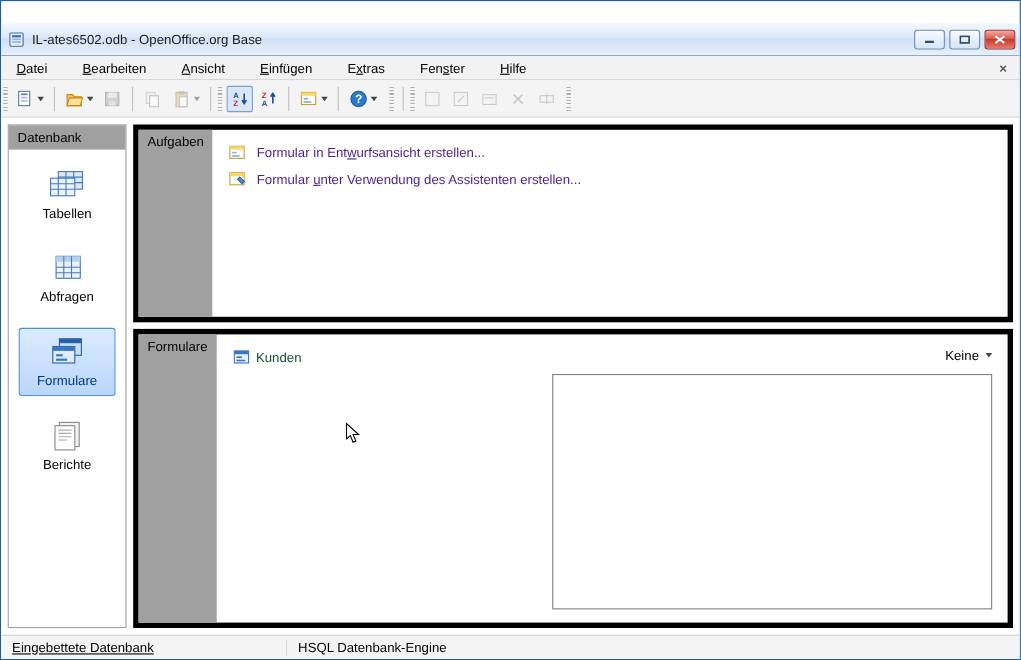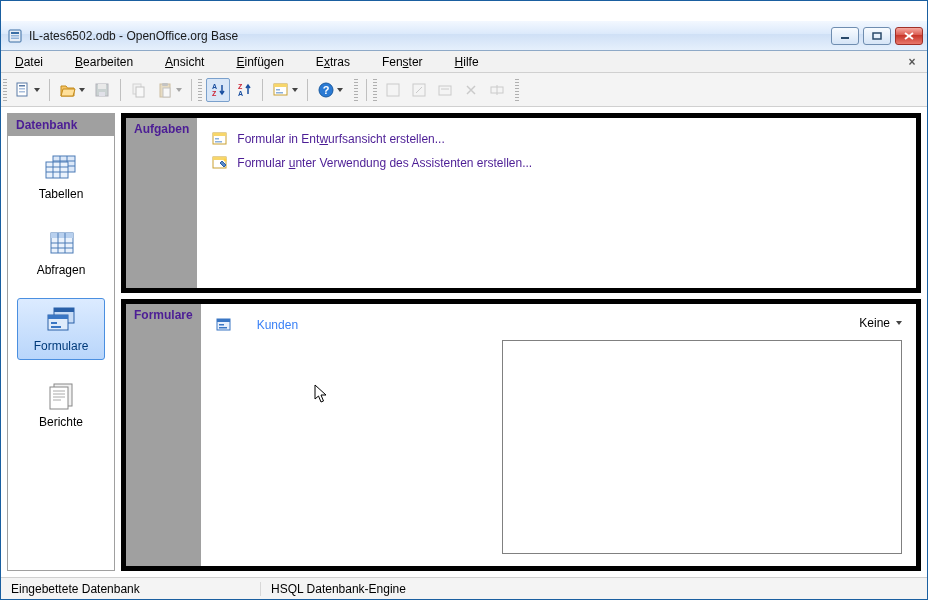--- a/index.html
+++ b/index.html
@@ -121,22 +121,22 @@
     gap: 6px;
     overflow: hidden;
   }
   .sidebar {
     width: 108px;
     border: 1px solid #a0a0a0;
     display: flex; flex-direction: column;
   }
   .panel-header {
     background: #a0a0a0;
-    color: #4c1d95;
-    font-weight: bold;
+    color: #000000;
+    font-weight: normal;
     padding: 4px 8px;
     font-size: 12px;
   }
   .sidebar-body {
     flex: 1;
     padding: 10px 4px;
     display: flex; flex-direction: column;
     gap: 14px;
     align-items: center;
   }
@@ -195,22 +195,22 @@
   .desc-label { font-weight: bold; }
   .forms-body {
     flex: 1;
     padding: 12px 14px;
     display: flex;
   }
   .forms-left {
     flex: 1;
   }
   .form-item {
-    display: flex; align-items: center; gap: 24px;
-    color: #3b82f6;
+    display: flex; align-items: center; gap: 4px;
+    color: #14532d;
   }
   .form-item .icon-box {
     width: 18px; height: 18px;
     display: flex; align-items: center; justify-content: center;
   }
   .forms-right {
     width: 400px;
     display: flex; flex-direction: column;
   }
   .view-control {
@@ -231,21 +231,21 @@
     border-top: 1px solid #d0d0d0;
     background: #f4f4f4;
     display: flex;
     align-items: center;
     font-size: 12px;
     color: #000;
   }
   .status-cell {
     padding: 0 10px;
   }
-  .status-cell:first-child { width: 260px; border-right: 1px solid #d8d8d8;}
+  .status-cell:first-child { width: 260px; border-right: 1px solid #d8d8d8; text-decoration: underline;}
   .ul { text-decoration: underline; }
 </style>
 </head>
 <body>
 
 <div class="titlebar">
   <span class="app-icon">
     <svg width="16" height="16" viewBox="0 0 16 16">
       <rect x="2" y="2" width="12" height="12" rx="1" fill="#e8eef6" stroke="#3a6ea5"></rect>
       <rect x="4" y="4" width="8" height="2" fill="#3a6ea5"></rect>

